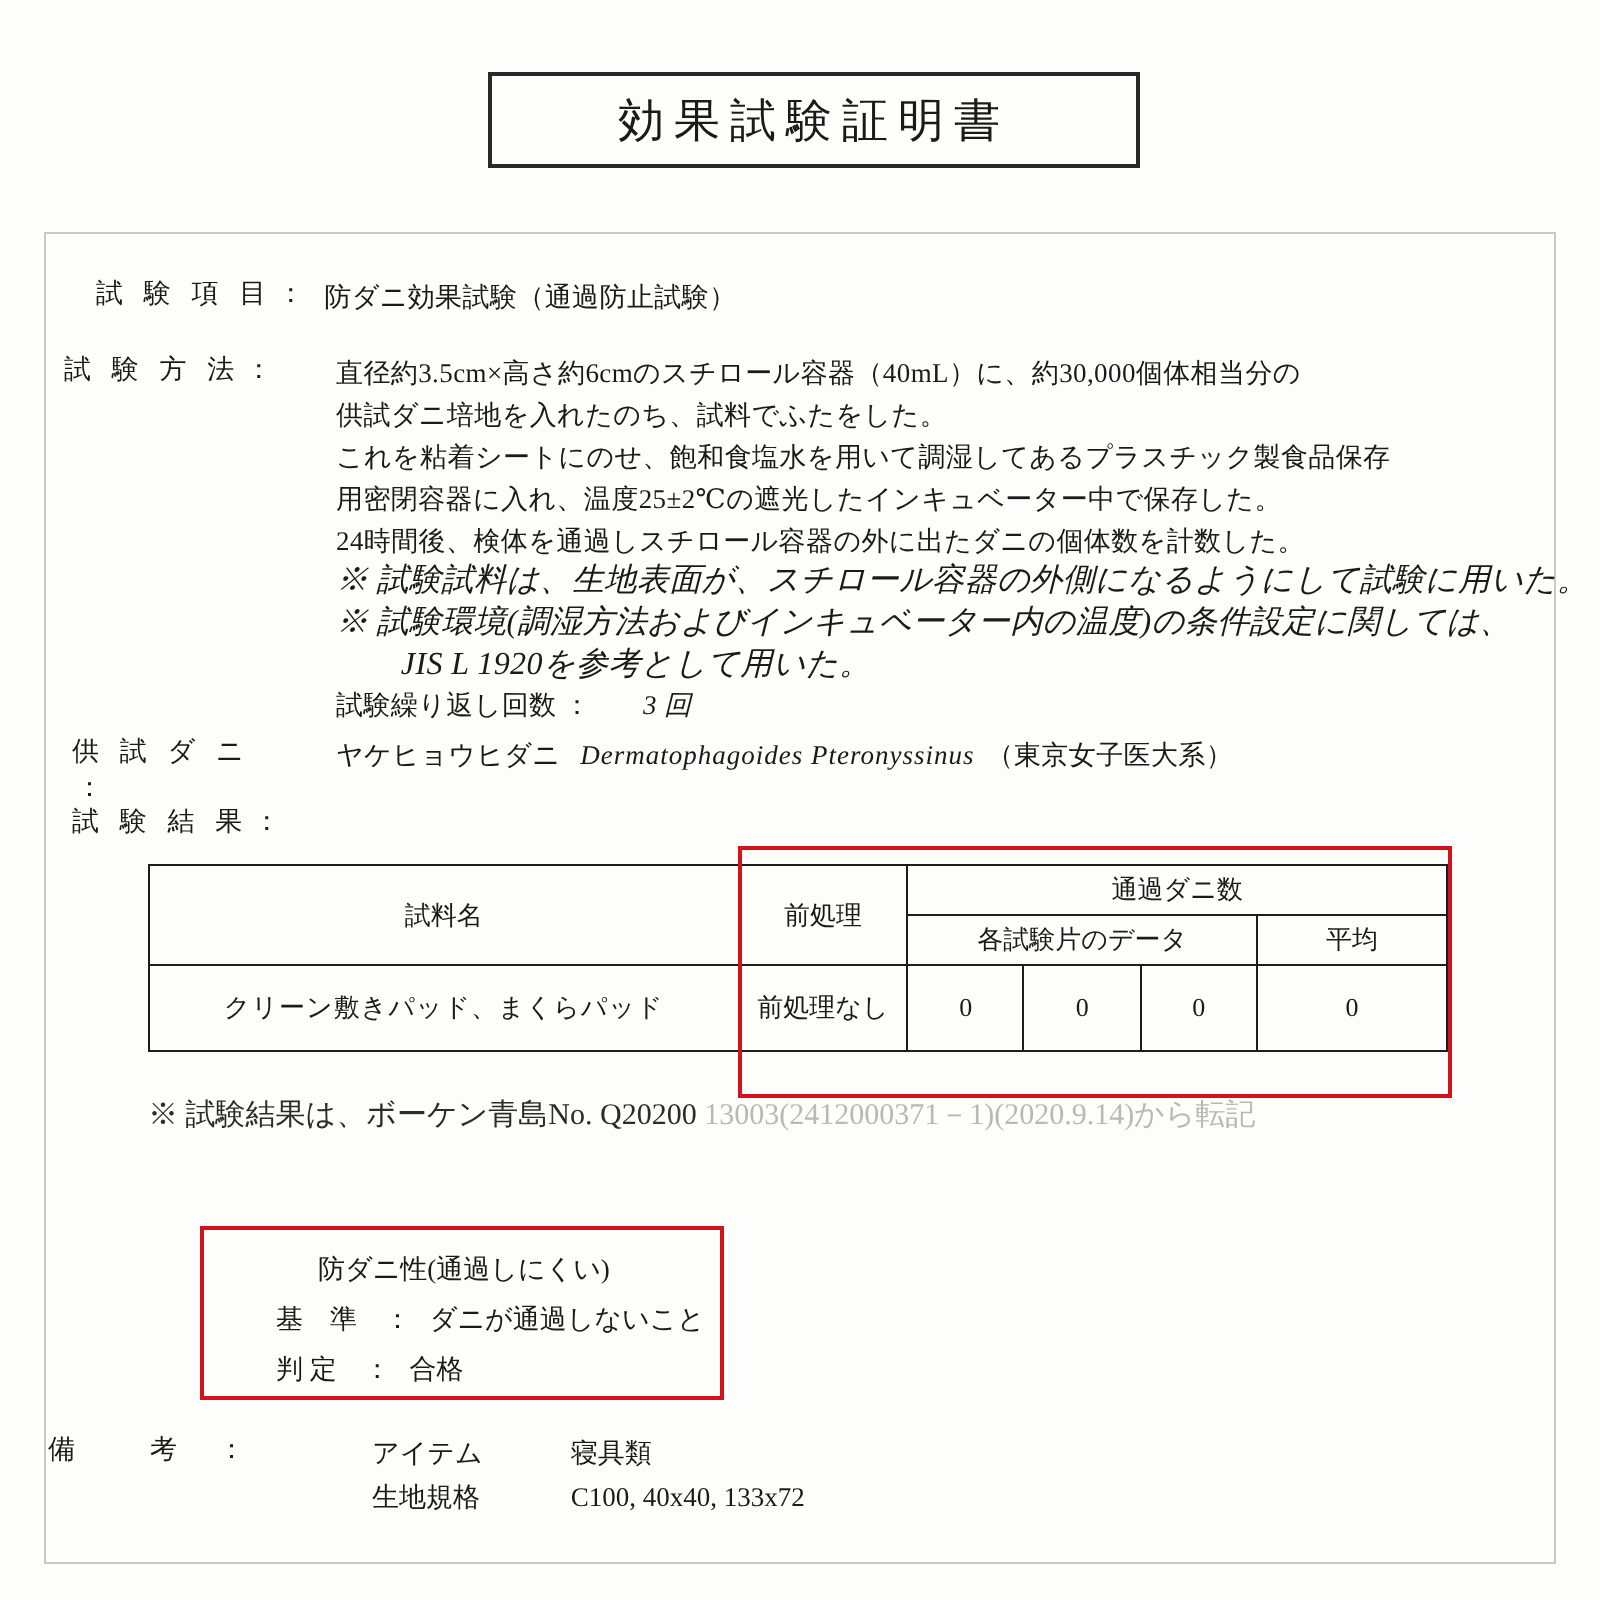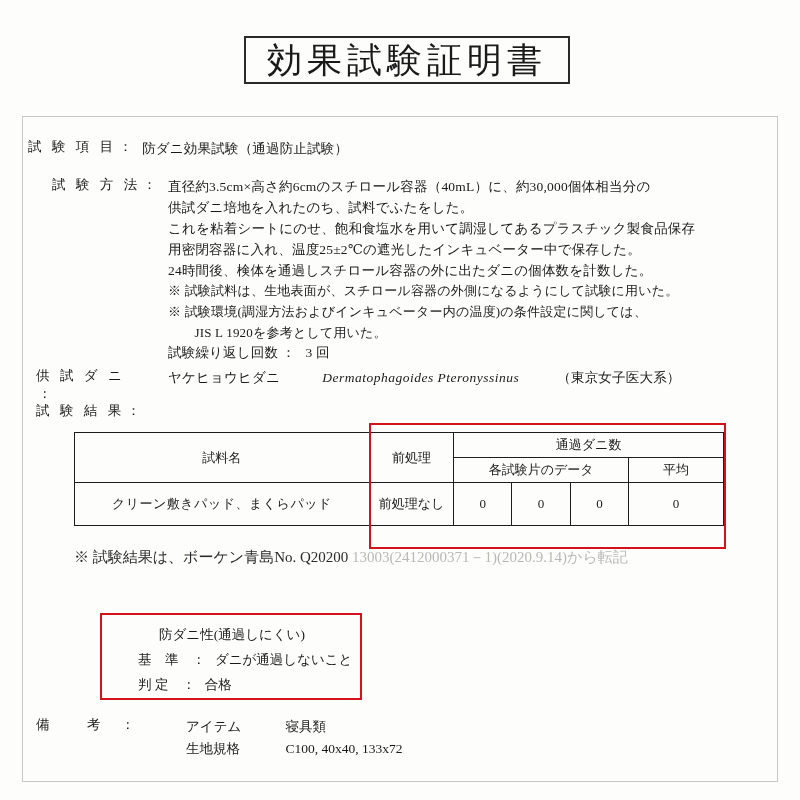--- a/index.html
+++ b/index.html
@@ -27,21 +27,21 @@
     top: 36px;
     width: 322px;
     height: 44px;
     border: 2px solid #2a2a2a;
     display: flex;
     align-items: center;
     justify-content: center;
     background: #fdfdfb;
   }
   .title-text {
-    font-size: 35px;
+    font-size: 23px;
     letter-spacing: 5px;
     font-weight: 400;
     line-height: 1;
     white-space: nowrap;
   }
   
   .doc-frame {
     position: absolute;
     left: 22px;
     top: 116px;
@@ -66,21 +66,21 @@
     font-size: 13.5px;
     padding: 0 2px;
   }
   .val {
     font-size: 13.5px;
     line-height: 21px;
     letter-spacing: 0.2px;
   }
   .val .ln { display: block; white-space: nowrap; }
   .indent-note { display: block; white-space: nowrap; }
-  .sm { font-size: 13px; }
+  .sm { font-size: 16px; font-style: italic; }
   .ital { font-style: italic; letter-spacing: 0.5px; }
   
   .tbl-wrap {
     position: absolute;
     left: 74px;
     top: 432px;
     width: 650px;
   }
   table.res {
     border-collapse: collapse;
@@ -136,21 +136,21 @@
     position: absolute;
     left: 112px;
     top: 622px;
     font-size: 13.5px;
     line-height: 25px;
   }
   .judge .ln { display: block; white-space: nowrap; padding-left: 47px; }
   
   .remarks-lbl {
     position: absolute;
-    left: 36px;
+    left: 24px;
     top: 716px;
   }
   .remarks-val {
     position: absolute;
     left: 186px;
     top: 716px;
     font-size: 13.5px;
     line-height: 22px;
   }
   .remarks-val .ln { display: block; white-space: nowrap; }
@@ -161,54 +161,54 @@
 <body>
 
 <div class="page">
 
   <div class="title-box">
     <div class="title-text">効果試験証明書</div>
   </div>
 
   <div class="doc-frame"></div>
 
-  <div class="row" style="left:28px; top:138px;">
+  <div class="row" style="left:48px; top:138px;">
     <span class="lbl">試 験 項 目</span>
     <span class="colon">：</span>
     <span class="val" style="margin-left:8px;">防ダニ効果試験（通過防止試験）</span>
   </div>
 
-  <div class="row" style="left:52px; top:176px;">
+  <div class="row" style="left:32px; top:176px;">
     <span class="lbl">試 験 方 法</span>
     <span class="colon">：</span>
   </div>
   <div style="position:absolute; left:168px; top:176px;" class="val">
     <span class="ln">直径約3.5cm×高さ約6cmのスチロール容器（40mL）に、約30,000個体相当分の</span>
     <span class="ln">供試ダニ培地を入れたのち、試料でふたをした。</span>
     <span class="ln">これを粘着シートにのせ、飽和食塩水を用いて調湿してあるプラスチック製食品保存</span>
     <span class="ln">用密閉容器に入れ、温度25±2℃の遮光したインキュベーター中で保存した。</span>
     <span class="ln">24時間後、検体を通過しスチロール容器の外に出たダニの個体数を計数した。</span>
   </div>
 
   <div style="position:absolute; left:168px; top:280px;" class="val sm">
     <span class="indent-note">※ 試験試料は、生地表面が、スチロール容器の外側になるようにして試験に用いた。</span>
     <span class="indent-note">※ 試験環境(調湿方法およびインキュベーター内の温度)の条件設定に関しては、</span>
     <span class="indent-note">　　JIS L 1920を参考として用いた。</span>
   </div>
 
   <div class="row" style="left:168px; top:342px;">
     <span class="val">試験繰り返し回数 ：</span>
-    <span class="val" style="margin-left:10px;">3 回</span>
+    <span class="val" style="margin-left:26px;font-style:italic;">3 回</span>
   </div>
 
   <div class="row" style="left:36px; top:367px;flex-direction:column;">
     <span class="lbl">供 試 ダ ニ</span>
     <span class="colon">：</span>
   </div>
-  <div class="row" style="left:168px; top:367px; align-items:baseline;gap:32px;">
+  <div class="row" style="left:168px; top:367px; align-items:baseline;">
     <span class="val">ヤケヒョウヒダニ</span>
     <span class="val ital" style="margin-left:10px;">Dermatophagoides Pteronyssinus</span>
     <span class="val" style="margin-left:6px;text-align:right;">（東京女子医大系）</span>
   </div>
 
   <div class="row" style="left:36px; top:402px;text-align:center;">
     <span class="lbl">試 験 結 果</span>
     <span class="colon">：</span>
   </div>
 

